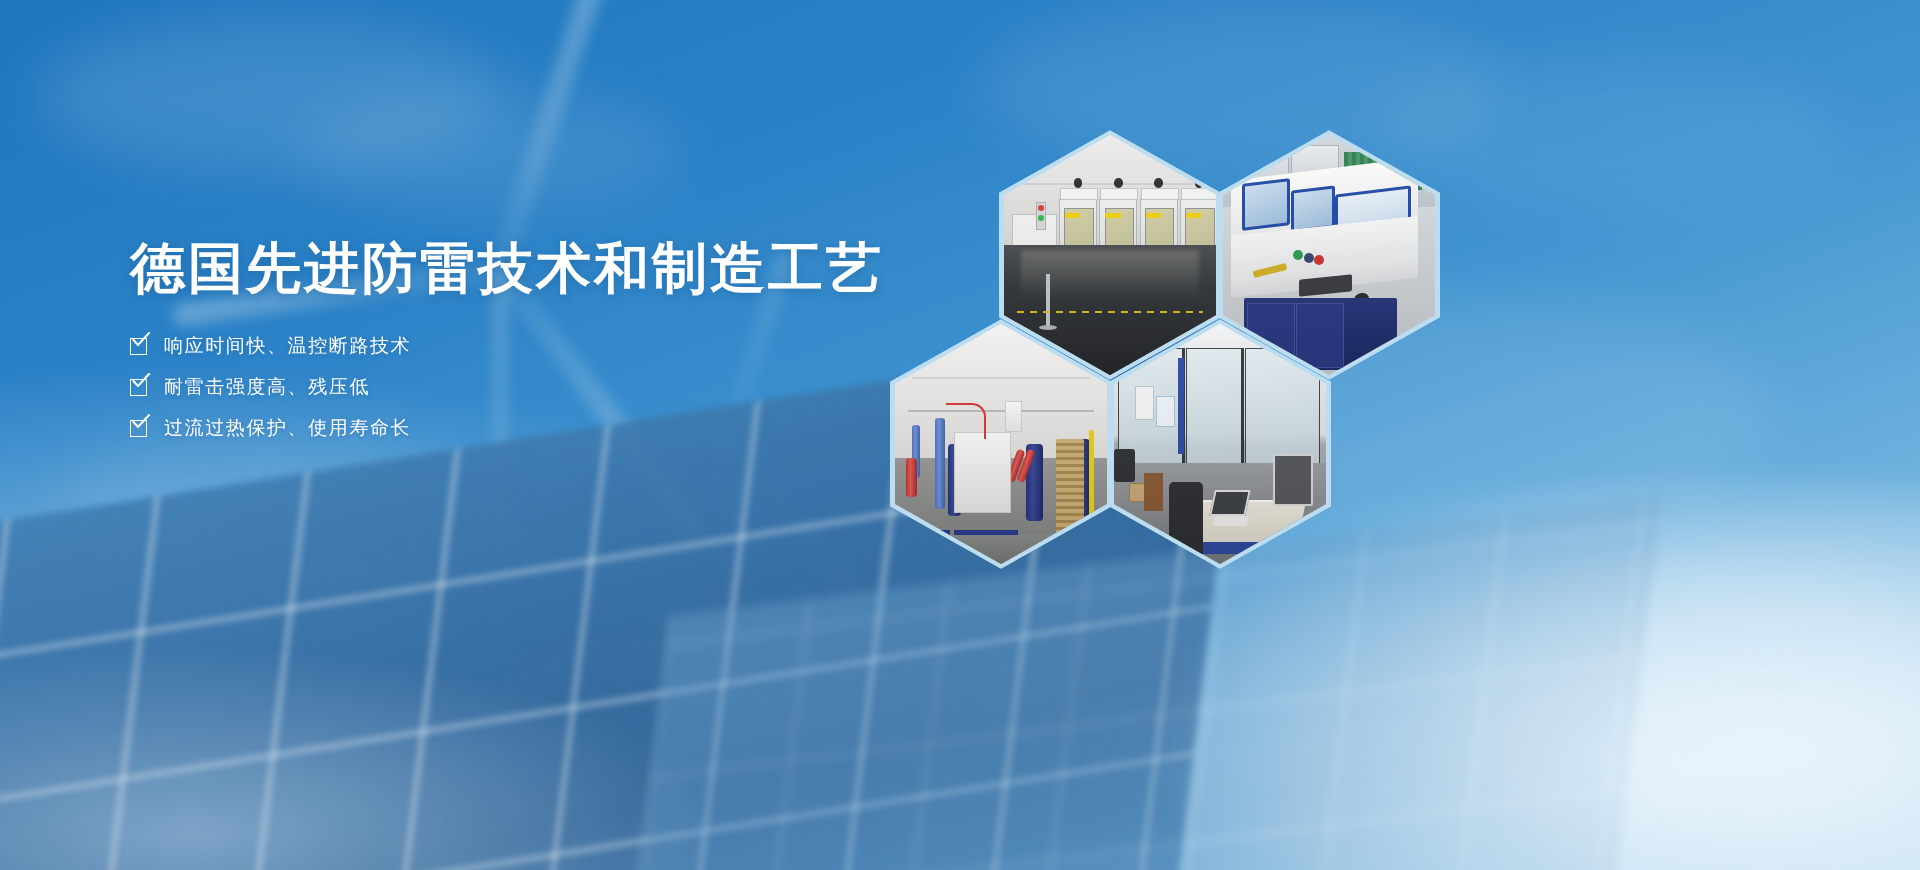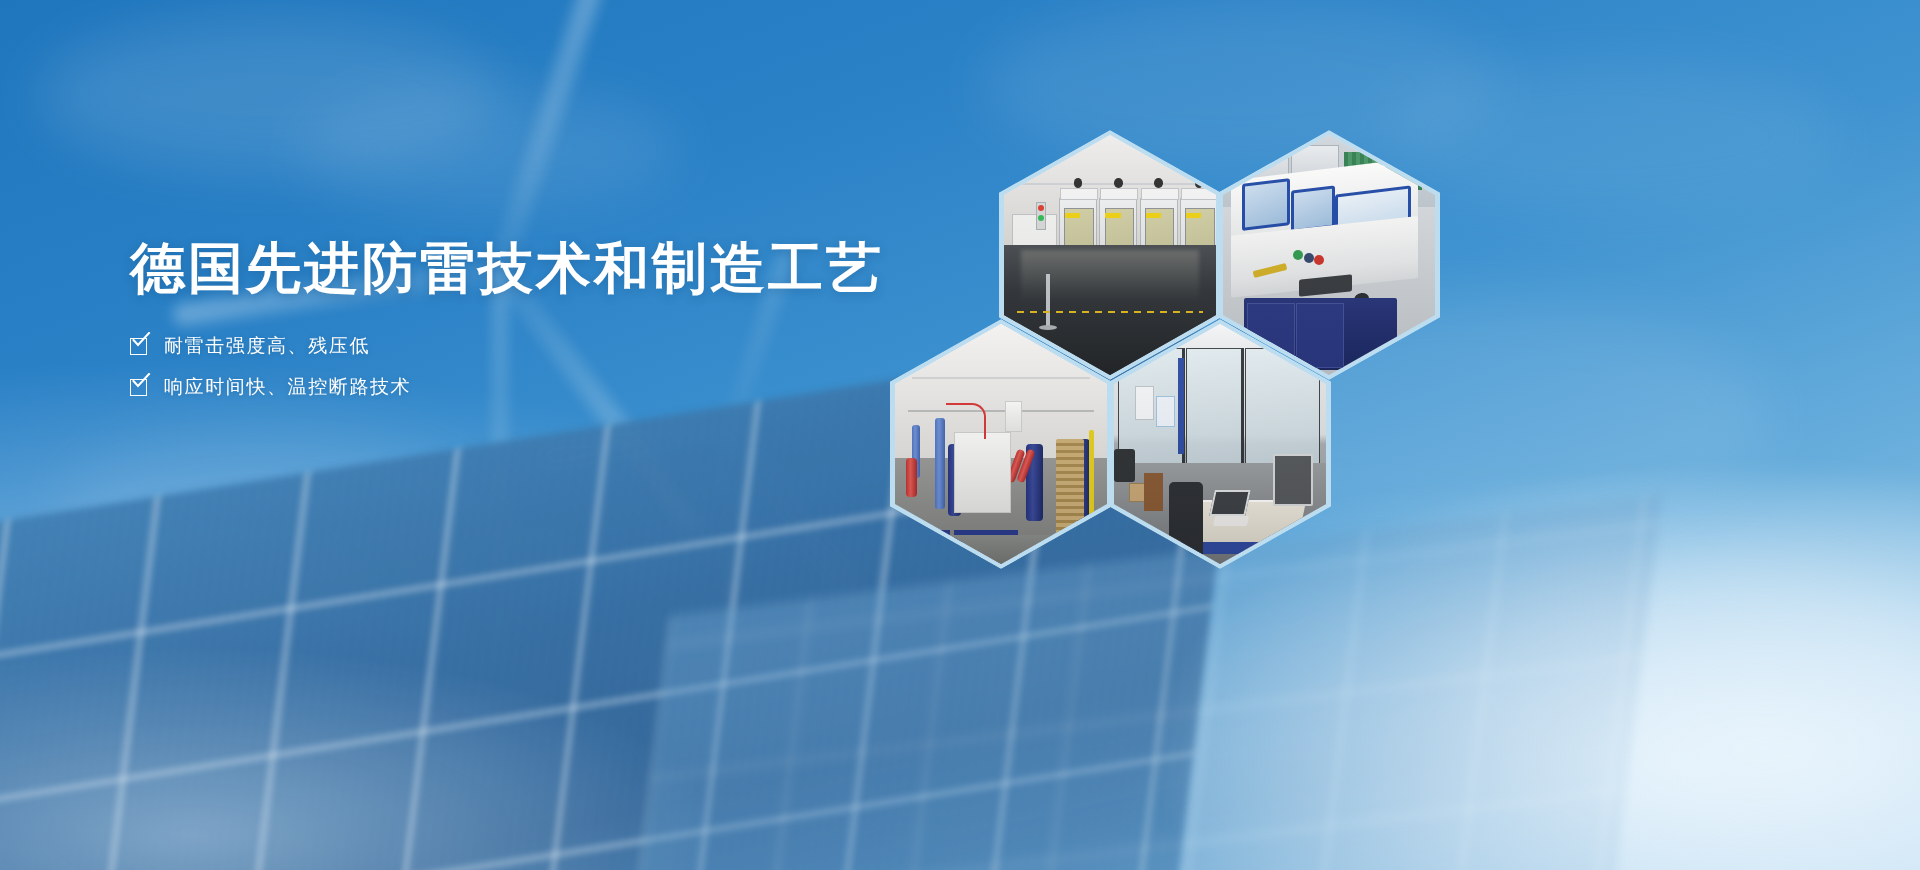--- a/index.html
+++ b/index.html
@@ -277,33 +277,42 @@
 
     <div class="bullets">
 
       <div class="bullet">
         <span class="chk">
           <span class="box"></span>
           <svg class="tick" viewBox="0 0 20 16" aria-hidden="true">
             <polyline points="2.5,8 7,13 18,1" fill="none" stroke="#ffffff" stroke-width="2" stroke-linecap="square"></polyline>
           </svg>
         </span>
-        <span class="bullet-label">耐雷击强度高、残压低</span>
+        <span class="bullet-label">响应时间快、温控断路技术</span>
       </div>
 
       <div class="bullet">
         <span class="chk">
           <span class="box"></span>
           <svg class="tick" viewBox="0 0 20 16" aria-hidden="true">
             <polyline points="2.5,8 7,13 18,1" fill="none" stroke="#ffffff" stroke-width="2" stroke-linecap="square"></polyline>
           </svg>
         </span>
-        <span class="bullet-label">响应时间快、温控断路技术</span>
-      </div>
-
+        <span class="bullet-label">耐雷击强度高、残压低</span>
+      </div>
+
+      <div class="bullet">
+        <span class="chk">
+          <span class="box"></span>
+          <svg class="tick" viewBox="0 0 20 16" aria-hidden="true">
+            <polyline points="2.5,8 7,13 18,1" fill="none" stroke="#ffffff" stroke-width="2" stroke-linecap="square"></polyline>
+          </svg>
+        </span>
+        <span class="bullet-label">过流过热保护、使用寿命长</span>
+      </div>
 
     </div>
   </div>
 
   <div class="hexes">
 
     <div class="hex hex-top">
       <div class="frame"></div>
       <div class="photo">
         <div class="scene sA">

